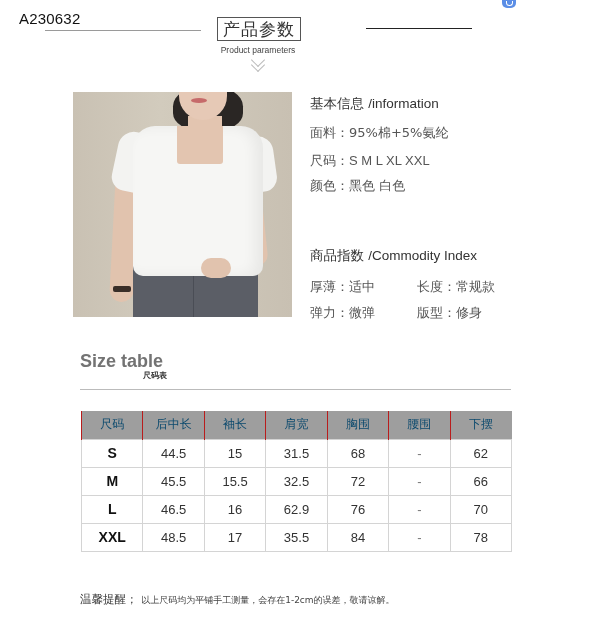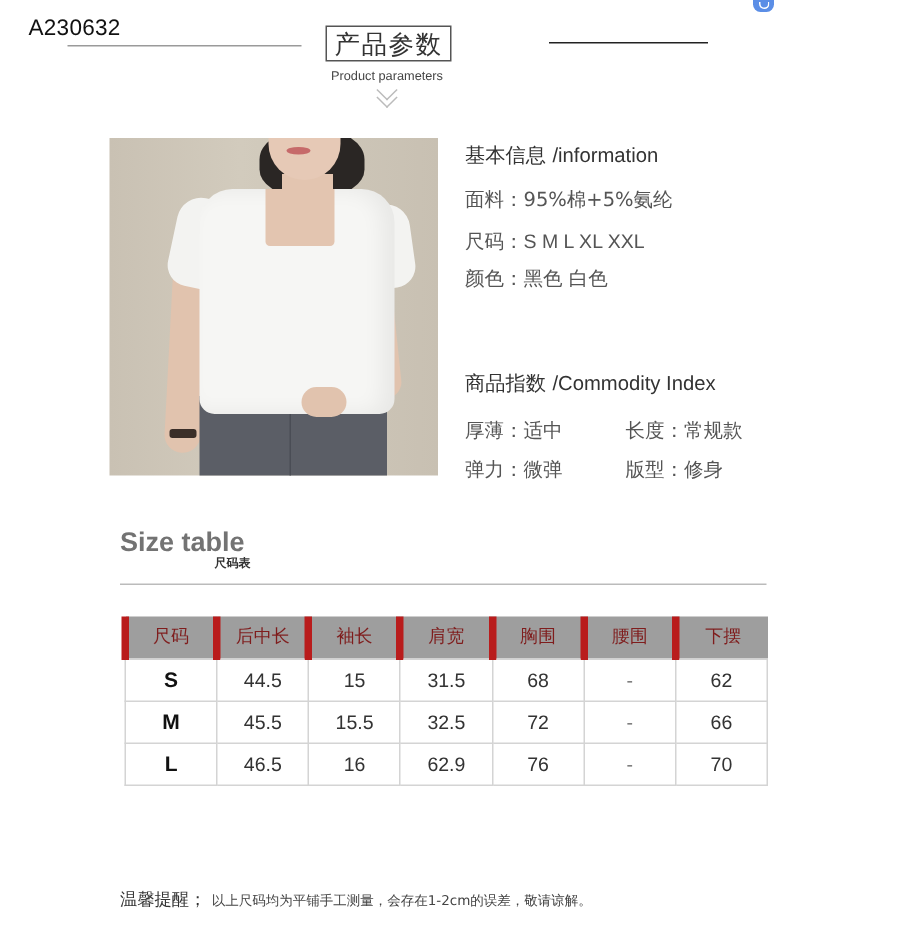--- a/index.html
+++ b/index.html
@@ -39,21 +39,21 @@
   .info-title { color:#333; font-size:13.5px; }
   .row1 { top:95px; } .row2 { top:124px; } .row3 { top:152px; } .row4 { top:177px; }
   .row5 { top:247px; } .row6 { top:278px; } .row7 { top:304px; }
   .col2 { position:absolute; left:417px; font-size:13px; color:#555; white-space:nowrap;text-align:right; }
 
   .size-title { position:absolute; left:80px; top:351px; font-family:"Liberation Sans", sans-serif; font-weight:bold; font-size:18px; color:#737373; }
   .size-sub { position:absolute; left:99px; top:370px; font-size:8px; color:#333; font-weight:bold;margin-left:44px; }
   .size-rule { position:absolute; left:80px; top:389px; width:431px; height:1px; background:#bbb; }
 
   table.sizes { position:absolute; left:81px; top:411px; width:431px; border-collapse:collapse; }
-  table.sizes th { background:#9e9e9e; color:#7f1d1d; font-weight:normal; font-size:12px; height:28px; border-left:5px solid #b91c1c; }
+  table.sizes th { background:#9e9e9e; color:#0c4a6e; font-weight:normal; font-size:12px; height:28px; border-left:1px solid #b91c1c; }
   table.sizes td { height:28px; text-align:center; font-family:"Liberation Sans", sans-serif; font-size:13px; color:#333; border:1px solid #d4d4d4; }
   table.sizes td.sz { font-weight:bold; font-size:14px; color:#111; }
   table.sizes td.dash { color:#777; }
   table.sizes col { width:61.5px; }
 
   .note { position:absolute; left:80px; top:592px; font-size:11.5px; color:#444; white-space:nowrap; }
   .note .lead { font-size:11.5px; color:#333; }
   .note .body { font-size:9px; color:#444; }
 </style>
 </head>
@@ -162,19 +162,28 @@
     </tr>
     <tr>
       <td class="sz">L</td>
       <td>46.5</td>
       <td>16</td>
       <td>62.9</td>
       <td>76</td>
       <td class="dash">-</td>
       <td>70</td>
     </tr>
+    <tr>
+      <td class="sz">XXL</td>
+      <td>48.5</td>
+      <td>17</td>
+      <td>35.5</td>
+      <td>84</td>
+      <td class="dash">-</td>
+      <td>78</td>
+    </tr>
   </tbody>
 </table>
 
 <div class="note">
   <span class="lead">温馨提醒；</span>
   <span class="body">以上尺码均为平铺手工测量，会存在1-2cm的误差，敬请谅解。</span>
 </div>
 
 </body></html>

